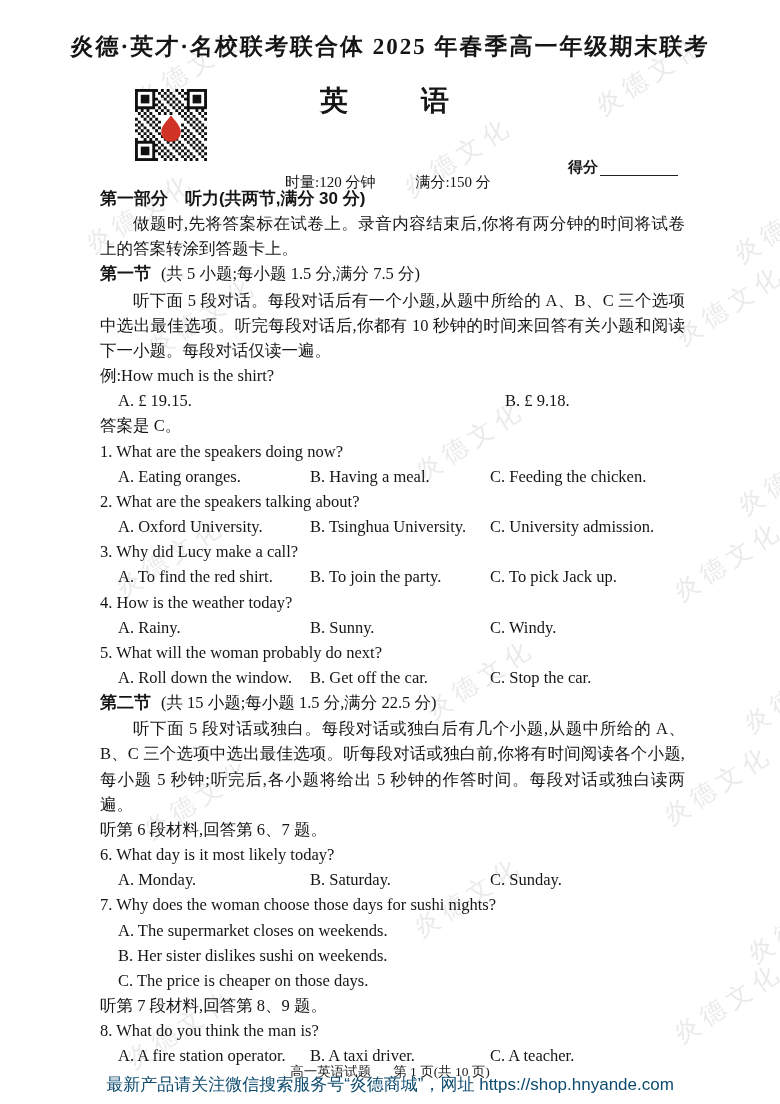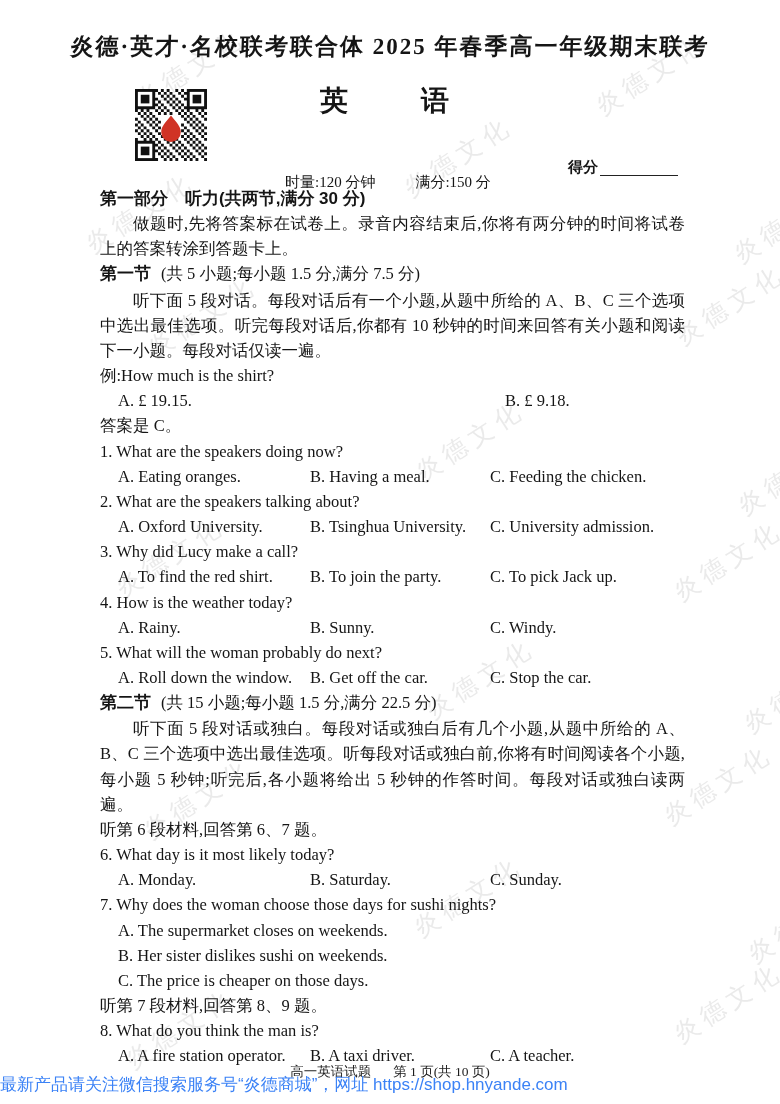--- a/index.html
+++ b/index.html
@@ -84,23 +84,23 @@
   
   .footer-line{
     position:absolute;top:1051px;left:0;width:780px;
     text-align:center;font-size:13.5px;color:#1c1c1c;
     z-index:2;
     margin-top:12px;
   }
   .footer-line .gap{display:inline-block;width:22px;}
   .promo{
     position:absolute;top:1073px;left:0;width:780px;
-    text-align:left;
-    font-family:"Liberation Sans","DejaVu Sans",sans-serif;
-    font-size:17px;color:#3b82f6;
+    text-align:center;
+    font-family:"Liberation Sans","DejaVu Sans",sans-serif;
+    font-size:17px;color:#0c4a6e;
     z-index:2;
   }
 </style>
 </head>
 <body>
 
 <div class="page">
 
   <div id="wm-layer">
       <span class="wm" style="left: 128px; top: 52px;">炎德文化</span>

